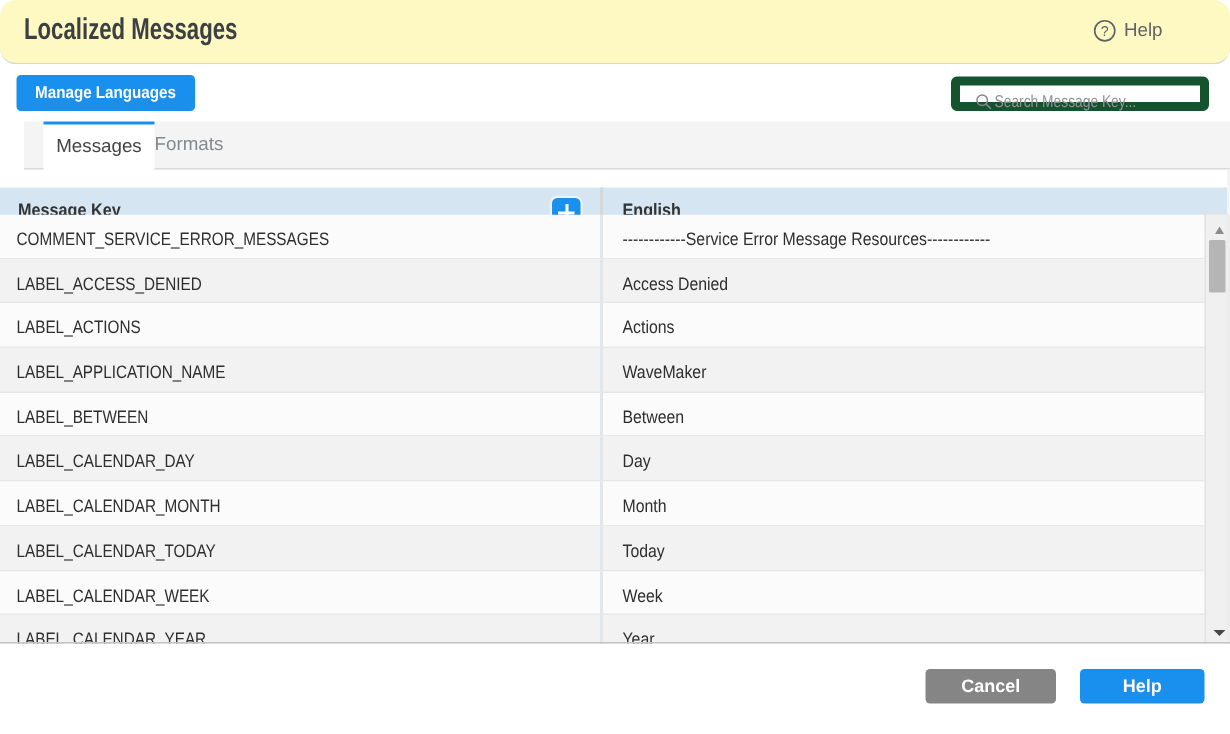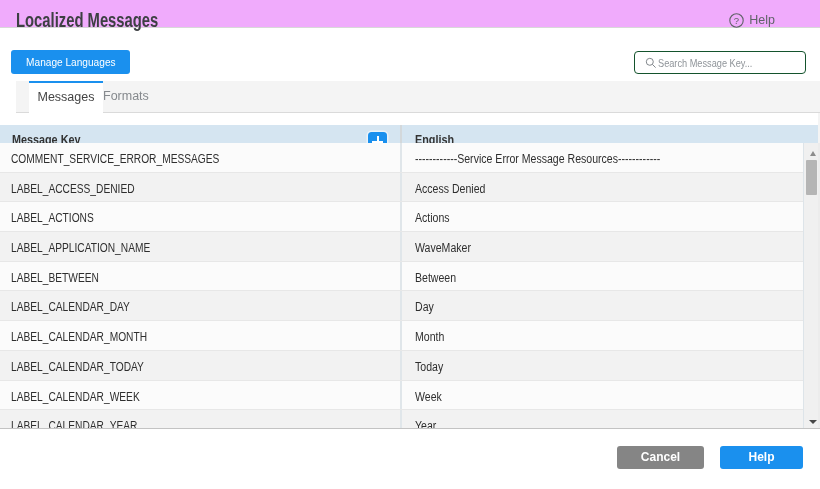--- a/index.html
+++ b/index.html
@@ -1,29 +1,29 @@
 <!DOCTYPE html>
 <html><head>
 <meta charset="utf-8">
 <style>
 * { margin:0; padding:0; box-sizing:border-box; }
 html,body { width:820px; height:489px; background:#fff; font-family:"Liberation Sans", sans-serif; overflow:hidden; }
 .app { position:relative; width:820px; height:489px; background:#fff; }
 
 
-.hdr { position:absolute; left:0; top:0; width:820px; height:28px; background:#f0abfc; border-bottom:1px solid #d8d8d8; }
+.hdr { position:absolute; left:0; top:0; width:820px; height:43px; background:#fef9c3; border-bottom:1px solid #d8d8d8;border-radius:11px; }
 .hdr .title { position:absolute; left:16px; top:9px; font-size:20px; font-weight:700; color:#3d4043; transform:scaleX(0.74); transform-origin:left center; white-space:nowrap; }
 .help { position:absolute; right:45px; top:13px; font-size:12.5px; color:#5f6368; }
 .help svg { position:absolute; left:-20px; top:0px; }
 
 
 .toolbar { position:absolute; left:0; top:43px; width:820px; height:38px; background:#fff; }
 .btn-manage .mt { display:inline-block; transform:scaleX(0.88); transform-origin:center; }
-.btn-manage { position:absolute; left:11px; top:7px; width:119px; height:24px; background:#1a90ee; border-radius:3px; color:#fff; font-size:11.5px; font-weight:400; text-align:center; line-height:24px; }
-.search { position:absolute; right:14px; top:8px; width:172px; height:23px; border:1px solid #14532d; border-radius:4px; background:#fff; }
+.btn-manage { position:absolute; left:11px; top:7px; width:119px; height:24px; background:#1a90ee; border-radius:3px; color:#fff; font-size:11.5px; font-weight:700; text-align:center; line-height:24px; }
+.search { position:absolute; right:14px; top:8px; width:172px; height:23px; border:6px solid #14532d; border-radius:4px; background:#fff; }
 .search .ph { position:absolute; left:23px; top:4.5px; font-size:11.5px; color:#8f9499; transform:scaleX(0.8); transform-origin:left center; white-space:nowrap; }
 .search svg { position:absolute; left:10px; top:5px; }
 
 
 .tabs { position:absolute; left:16px; top:81px; width:820px; height:32px; background:#f4f4f4; border-bottom:1px solid #dadada; }
 .tab-active { position:absolute; left:13px; top:0; width:74px; height:33px; background:#fff; border-top:2px solid #1a90ee; text-align:center; font-size:12.5px; color:#444; line-height:29px; }
 .tab-i { position:absolute; left:87px; top:0; width:64px; height:32px; text-align:left; font-size:12.5px; color:#85898d; line-height:31px; }
 
 
 .thead { position:absolute; left:0; top:125px; width:818px; height:30px; background:#d5e5f1; }

